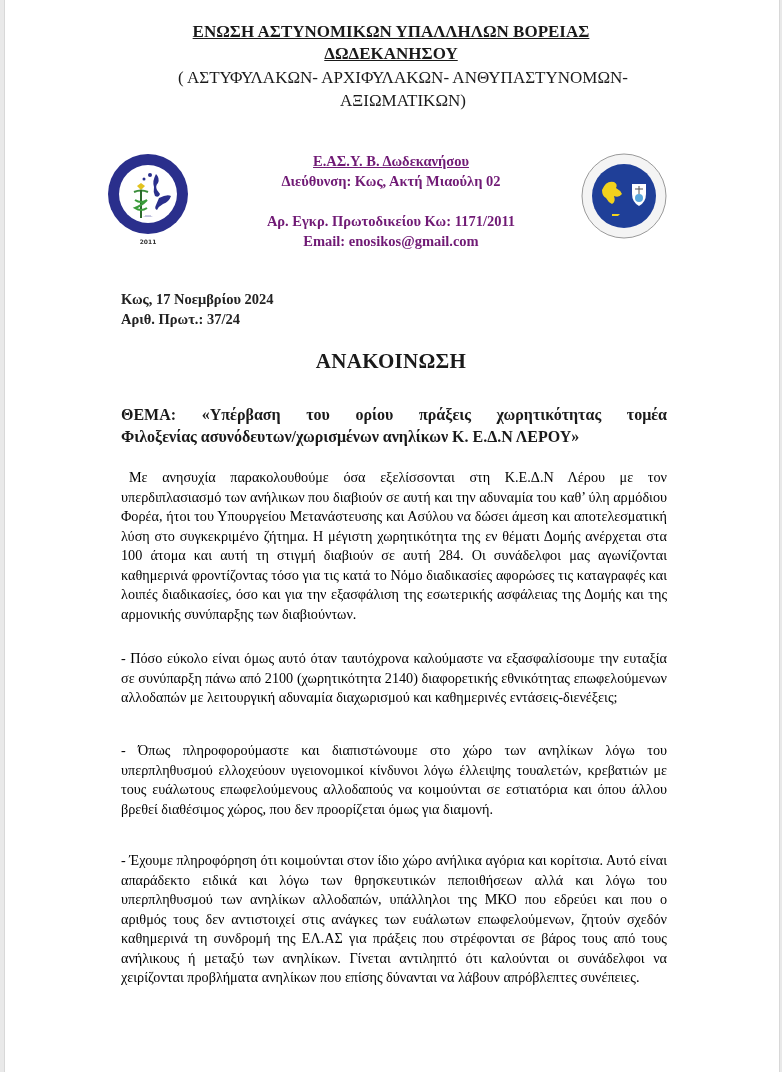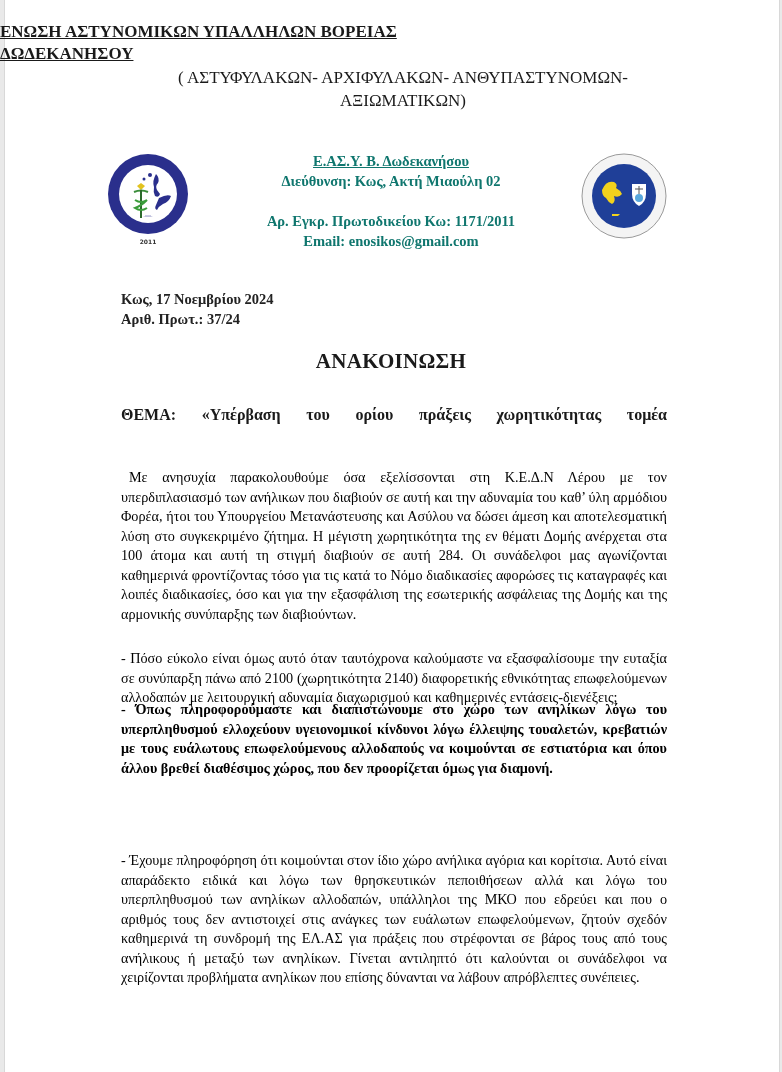--- a/index.html
+++ b/index.html
@@ -9,30 +9,30 @@
     font-family: "Liberation Serif", "DejaVu Serif", serif;
     color: #1a1a1a;
   }
   .page {
     position: absolute; left: 4px; top: 0; width: 774px; height: 1072px;
     background: #ffffff;
     border-left: 1px solid #d8d8d8; border-right: 1px solid #d8d8d8;
   }
   .org-title {
     position: absolute; left: 0; width: 782px; top: 21px;
-    text-align: left; font-size: 17px; line-height: 22px; font-weight: bold;
+    text-align: center; font-size: 17px; line-height: 22px; font-weight: bold;
   }
   .org-title .u { text-decoration: underline; }
   .org-sub {
     position: absolute; left: 0; width: 782px; top: 66px;
     text-align: center; font-size: 17px; line-height: 23px; font-weight: normal; margin-left: 12px;
   }
   .contact {
     position: absolute; left: 200px; width: 382px; top: 151px;
-    text-align: center; font-size: 14.5px; line-height: 20px; font-weight: bold; color: #0f766e;
+    text-align: center; font-size: 14.5px; line-height: 20px; font-weight: bold; color: #701a75;
   }
   .contact .u { text-decoration: underline; }
   .logo { position: absolute; }
   .logo-left { left: 104px; top: 152px; width: 90px; height: 94px; }
   .logo-right { left: 576px; top: 152px; width: 98px; height: 90px; }
   .dateblock {
     position: absolute; left: 121px; top: 289px; font-size: 14.5px; line-height: 20px;
     font-weight: bold; color: #222;
   }
   .announce {
@@ -44,21 +44,21 @@
     font-size: 16px; line-height: 22px; font-weight: bold; text-align: justify;
     text-align-last: left;
   }
   .subject .line1 { text-align-last: justify; display: block; }
   .body {
     position: absolute; left: 121px; width: 546px;
     font-size: 14.2px; line-height: 19.5px; text-align: justify; color: #000000;
   }
   .p1 { top: 468px; text-indent: 8px; }
   .p2 { top: 649px; }
-  .p3 { top: 700px; font-weight: bold; }
+  .p3 { top: 741px; }
   .p4 { top: 851px; }
 </style>
 </head>
 <body>
 
 <div class="page"></div>
 
 <div class="org-title">
   <span class="u">ΕΝΩΣΗ ΑΣΤΥΝΟΜΙΚΩΝ ΥΠΑΛΛΗΛΩΝ ΒΟΡΕΙΑΣ</span><br>
   <span class="u">ΔΩΔΕΚΑΝΗΣΟΥ</span>
@@ -108,18 +108,19 @@
 
 <div class="dateblock">
   <span>Κως, 17 Νοεμβρίου 2024</span><br>
   <span>Αριθ. Πρωτ.: 37/24</span>
 </div>
 
 <div class="announce">ΑΝΑΚΟΙΝΩΣΗ</div>
 
 <div class="subject">
   <span class="line1">ΘΕΜΑ: «Υπέρβαση του ορίου πράξεις χωρητικότητας τομέα</span>
+  <span>Φιλοξενίας ασυνόδευτων/χωρισμένων ανηλίκων Κ. Ε.Δ.Ν ΛΕΡΟΥ»</span>
 </div>
 
 <p class="body p1" style="margin:0">Με ανησυχία παρακολουθούμε όσα εξελίσσονται στη Κ.Ε.Δ.Ν Λέρου με τον υπερδιπλασιασμό των ανήλικων που διαβιούν σε αυτή και την αδυναμία του καθ’ ύλη αρμόδιου Φορέα, ήτοι του Υπουργείου Μετανάστευσης και Ασύλου να δώσει άμεση και αποτελεσματική λύση στο συγκεκριμένο ζήτημα. Η μέγιστη χωρητικότητα της εν θέματι Δομής ανέρχεται στα 100 άτομα και αυτή τη στιγμή διαβιούν σε αυτή 284. Οι συνάδελφοι μας αγωνίζονται καθημερινά φροντίζοντας τόσο για τις κατά το Νόμο διαδικασίες αφορώσες τις καταγραφές και λοιπές διαδικασίες, όσο και για την εξασφάλιση της εσωτερικής ασφάλειας της Δομής και της αρμονικής συνύπαρξης των διαβιούντων.</p>
 <p class="body p2" style="margin:0">- Πόσο εύκολο είναι όμως αυτό όταν ταυτόχρονα  καλούμαστε να εξασφαλίσουμε την ευταξία σε συνύπαρξη πάνω από 2100 (χωρητικότητα 2140) διαφορετικής εθνικότητας επωφελούμενων αλλοδαπών με λειτουργική αδυναμία διαχωρισμού και καθημερινές εντάσεις-διενέξεις;</p>
 <p class="body p3" style="margin:0">- Όπως πληροφορούμαστε και διαπιστώνουμε στο χώρο των ανηλίκων λόγω του υπερπληθυσμού ελλοχεύουν υγειονομικοί κίνδυνοι λόγω έλλειψης τουαλετών, κρεβατιών με τους ευάλωτους επωφελούμενους αλλοδαπούς να κοιμούνται σε εστιατόρια και όπου άλλου βρεθεί διαθέσιμος χώρος, που δεν προορίζεται όμως για διαμονή.</p>
 <p class="body p4" style="margin:0">- Έχουμε πληροφόρηση ότι κοιμούνται στον ίδιο χώρο ανήλικα αγόρια και κορίτσια. Αυτό είναι απαράδεκτο ειδικά και λόγω των θρησκευτικών πεποιθήσεων αλλά και λόγω του υπερπληθυσμού των ανηλίκων αλλοδαπών, υπάλληλοι της ΜΚΟ που εδρεύει και που ο αριθμός τους δεν αντιστοιχεί στις ανάγκες των ευάλωτων επωφελούμενων, ζητούν σχεδόν καθημερινά τη συνδρομή της ΕΛ.ΑΣ για πράξεις που στρέφονται σε βάρος τους από τους ανήλικους ή μεταξύ των ανηλίκων. Γίνεται αντιληπτό ότι καλούνται οι συνάδελφοι να χειρίζονται προβλήματα ανηλίκων που επίσης δύνανται να λάβουν απρόβλεπτες συνέπειες.</p>
 
 </body></html>

